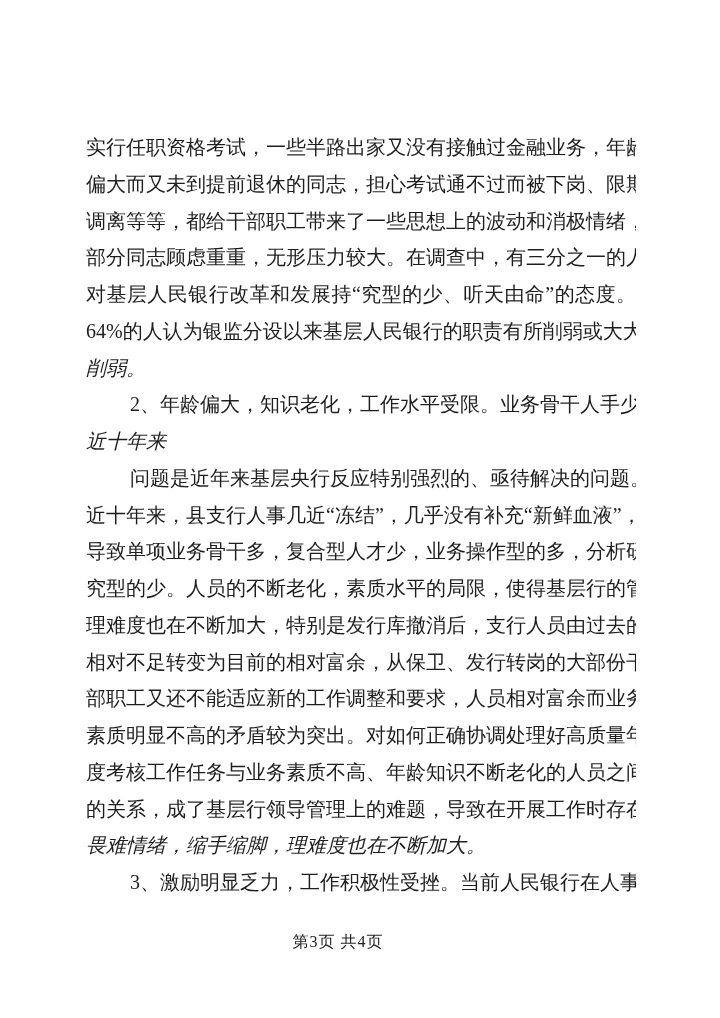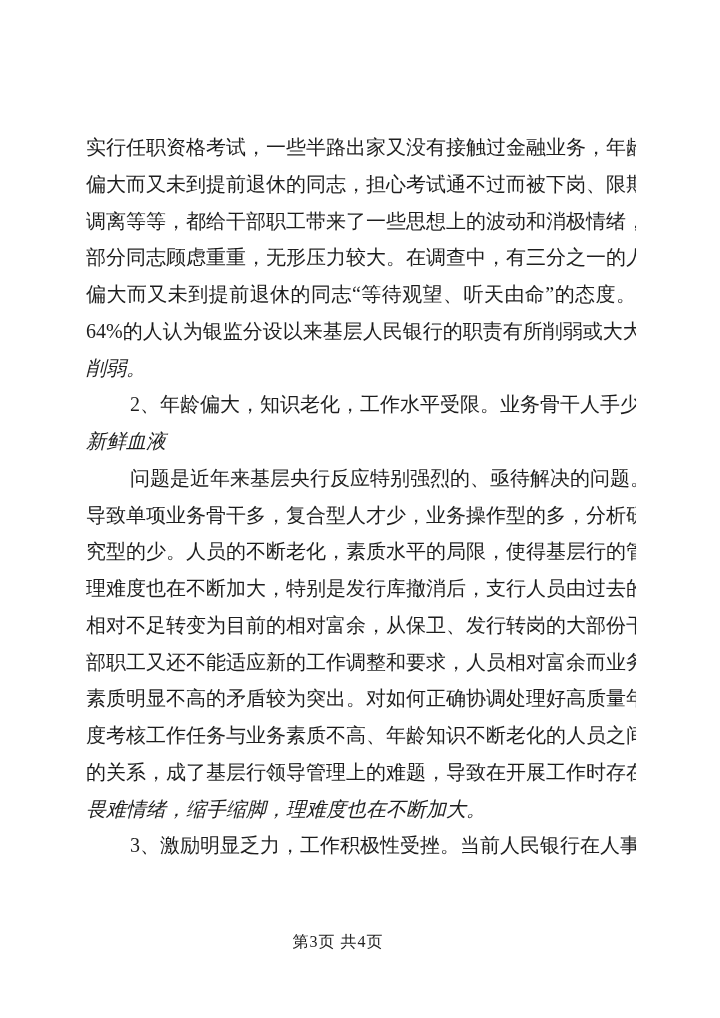--- a/index.html
+++ b/index.html
@@ -71,26 +71,27 @@
 </style>
 </head>
 <body>
 
 <div class="page">
   <div class="content">
     <div class="line fill">实行任职资格考试，一些半路出家又没有接触过金融业务，年龄</div>
     <div class="line fill">偏大而又未到提前退休的同志，担心考试通不过而被下岗、限期</div>
     <div class="line fill">调离等等，都给干部职工带来了一些思想上的波动和消极情绪，</div>
     <div class="line fill">部分同志顾虑重重，无形压力较大。在调查中，有三分之一的人</div>
-    <div class="line fill">偏大而又未到提前退休的同志“等待观望、听天由命”的态度。</div>
+    <div class="line fill">对基层人民银行改革和发展持“究型的少、听天由命”的态度。</div>
     <div class="line fill">64%的人认为银监分设以来基层人民银行的职责有所削弱或大大</div>
     <div class="line short">削弱。</div>
     <div class="line fill indent">2、年龄偏大，知识老化，工作水平受限。业务骨干人手少、</div>
-    <div class="line short">新鲜血液</div>
+    <div class="line short">近十年来</div>
     <div class="line fill indent">问题是近年来基层央行反应特别强烈的、亟待解决的问题。</div>
+    <div class="line fill">近十年来，县支行人事几近“冻结”，几乎没有补充“新鲜血液”，</div>
     <div class="line fill">导致单项业务骨干多，复合型人才少，业务操作型的多，分析研</div>
     <div class="line fill">究型的少。人员的不断老化，素质水平的局限，使得基层行的管</div>
     <div class="line fill">理难度也在不断加大，特别是发行库撤消后，支行人员由过去的</div>
     <div class="line fill">相对不足转变为目前的相对富余，从保卫、发行转岗的大部份干</div>
     <div class="line fill">部职工又还不能适应新的工作调整和要求，人员相对富余而业务</div>
     <div class="line fill">素质明显不高的矛盾较为突出。对如何正确协调处理好高质量年</div>
     <div class="line fill">度考核工作任务与业务素质不高、年龄知识不断老化的人员之间</div>
     <div class="line fill">的关系，成了基层行领导管理上的难题，导致在开展工作时存在</div>
     <div class="line short">畏难情绪，缩手缩脚，理难度也在不断加大。</div>
     <div class="line fill indent">3、激励明显乏力，工作积极性受挫。当前人民银行在人事</div>

